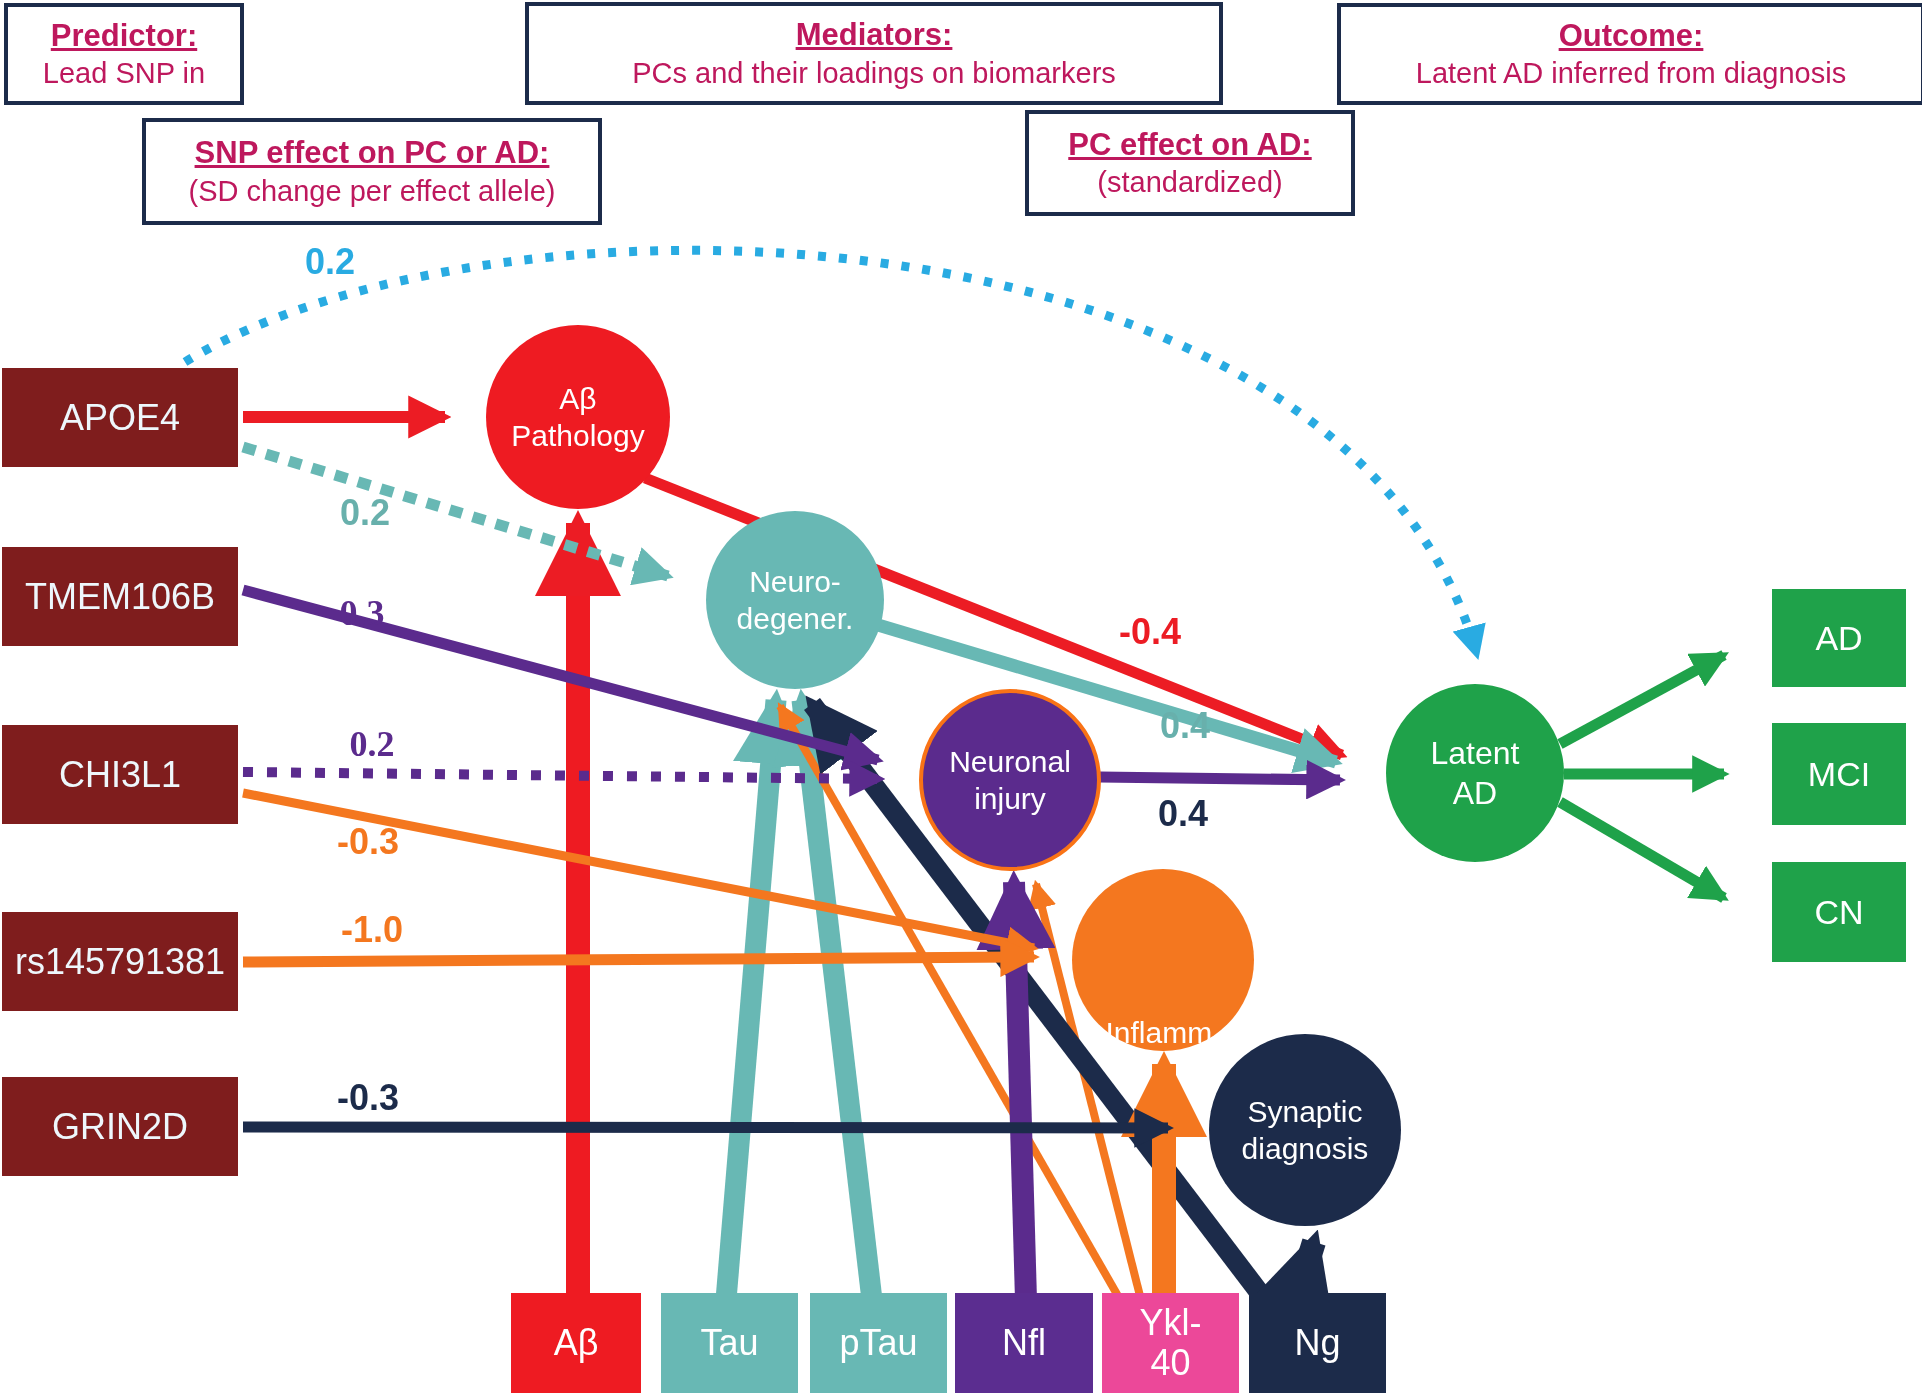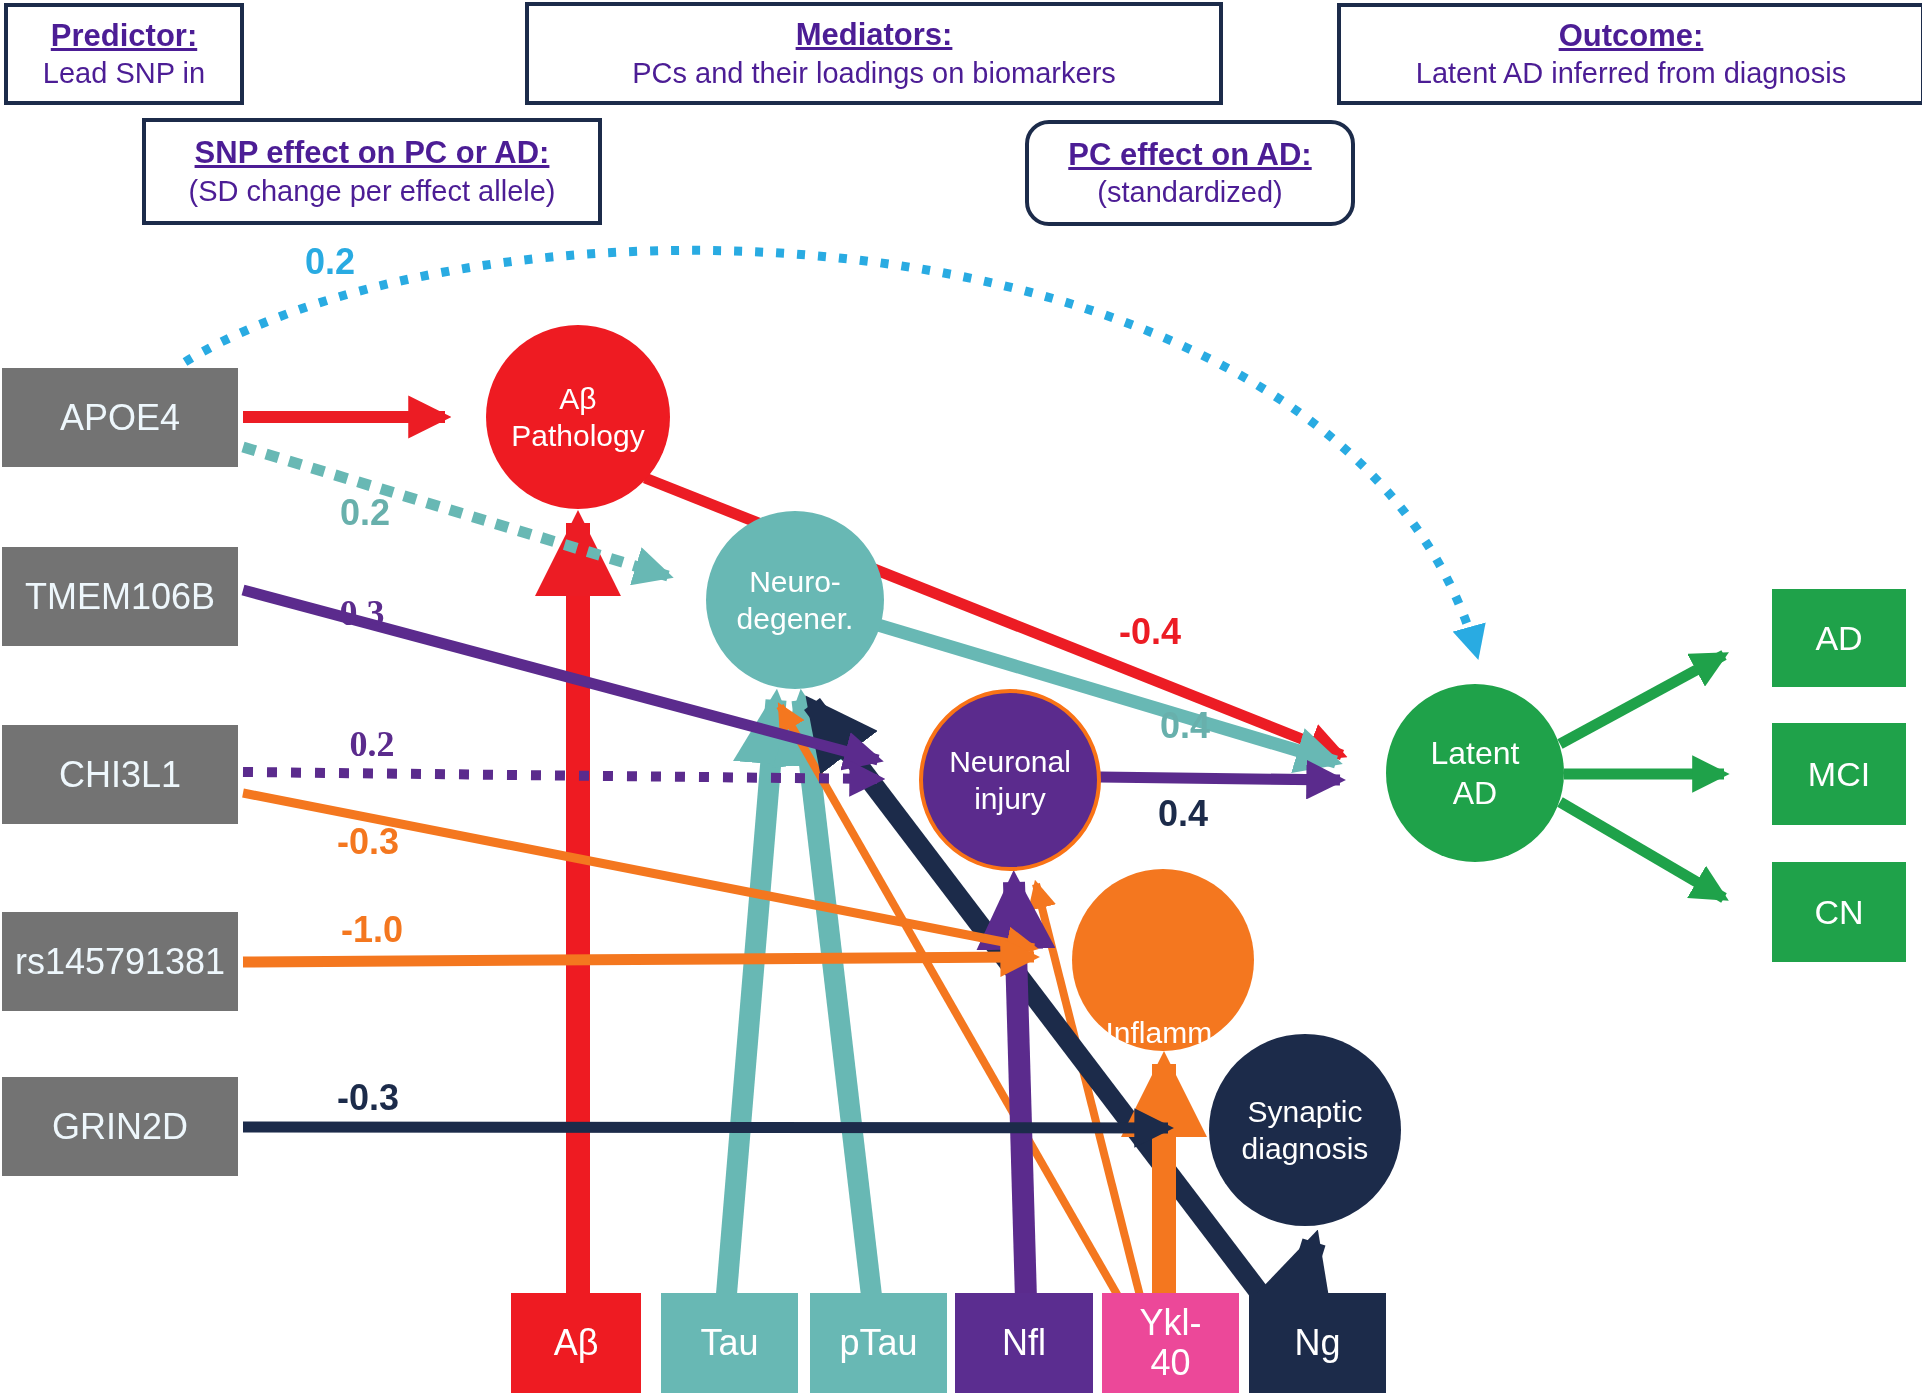--- a/index.html
+++ b/index.html
@@ -4,33 +4,33 @@
 <style>
   html,body{margin:0;padding:0;background:#ffffff;}
   #canvas{
     position:relative;width:1922px;height:1396px;background:#ffffff;overflow:hidden;
     font-family:"Liberation Sans","DejaVu Sans",sans-serif;
   }
   #wires{position:absolute;left:0;top:0;z-index:1;}
   
   .hbox{
     position:absolute;z-index:3;background:#ffffff;border:4px solid #1c2b4a;
-    color:#4c1d95;display:flex;flex-direction:column;align-items:center;justify-content:center;
+    color:#be185d;display:flex;flex-direction:column;align-items:center;justify-content:center;
     text-align:center;line-height:1.25;
   }
   .hbox .t{font-weight:bold;text-decoration:underline;font-size:31px;}
   .hbox .s{font-size:29px;}
   #box-predictor{left:4px;top:3px;width:232px;height:94px;}
   #box-mediators{left:525px;top:2px;width:690px;height:95px;}
   #box-outcome{left:1337px;top:3px;width:580px;height:94px;}
   #box-snp-effect{left:142px;top:118px;width:452px;height:99px;}
-  #box-pc-effect{left:1025px;top:120px;width:322px;height:98px;border-radius:24px;}
+  #box-pc-effect{left:1025px;top:110px;width:322px;height:98px;}
   
   .snp{
-    position:absolute;z-index:2;left:2px;width:236px;height:99px;background:#737373;
+    position:absolute;z-index:2;left:2px;width:236px;height:99px;background:#7f1d1d;
     color:#eef7fc;font-size:36px;display:flex;align-items:center;justify-content:center;
   }
   #snp-apoe4{top:368px;} #snp-tmem106b{top:547px;} #snp-chi3l1{top:725px;}
   #snp-rs145791381{top:912px;} #snp-grin2d{top:1077px;}
   
   .circle{
     position:absolute;z-index:2;border-radius:50%;color:#ffffff;text-align:center;
     display:flex;flex-direction:column;align-items:center;justify-content:center;
     font-size:30px;line-height:1.25;
   }

